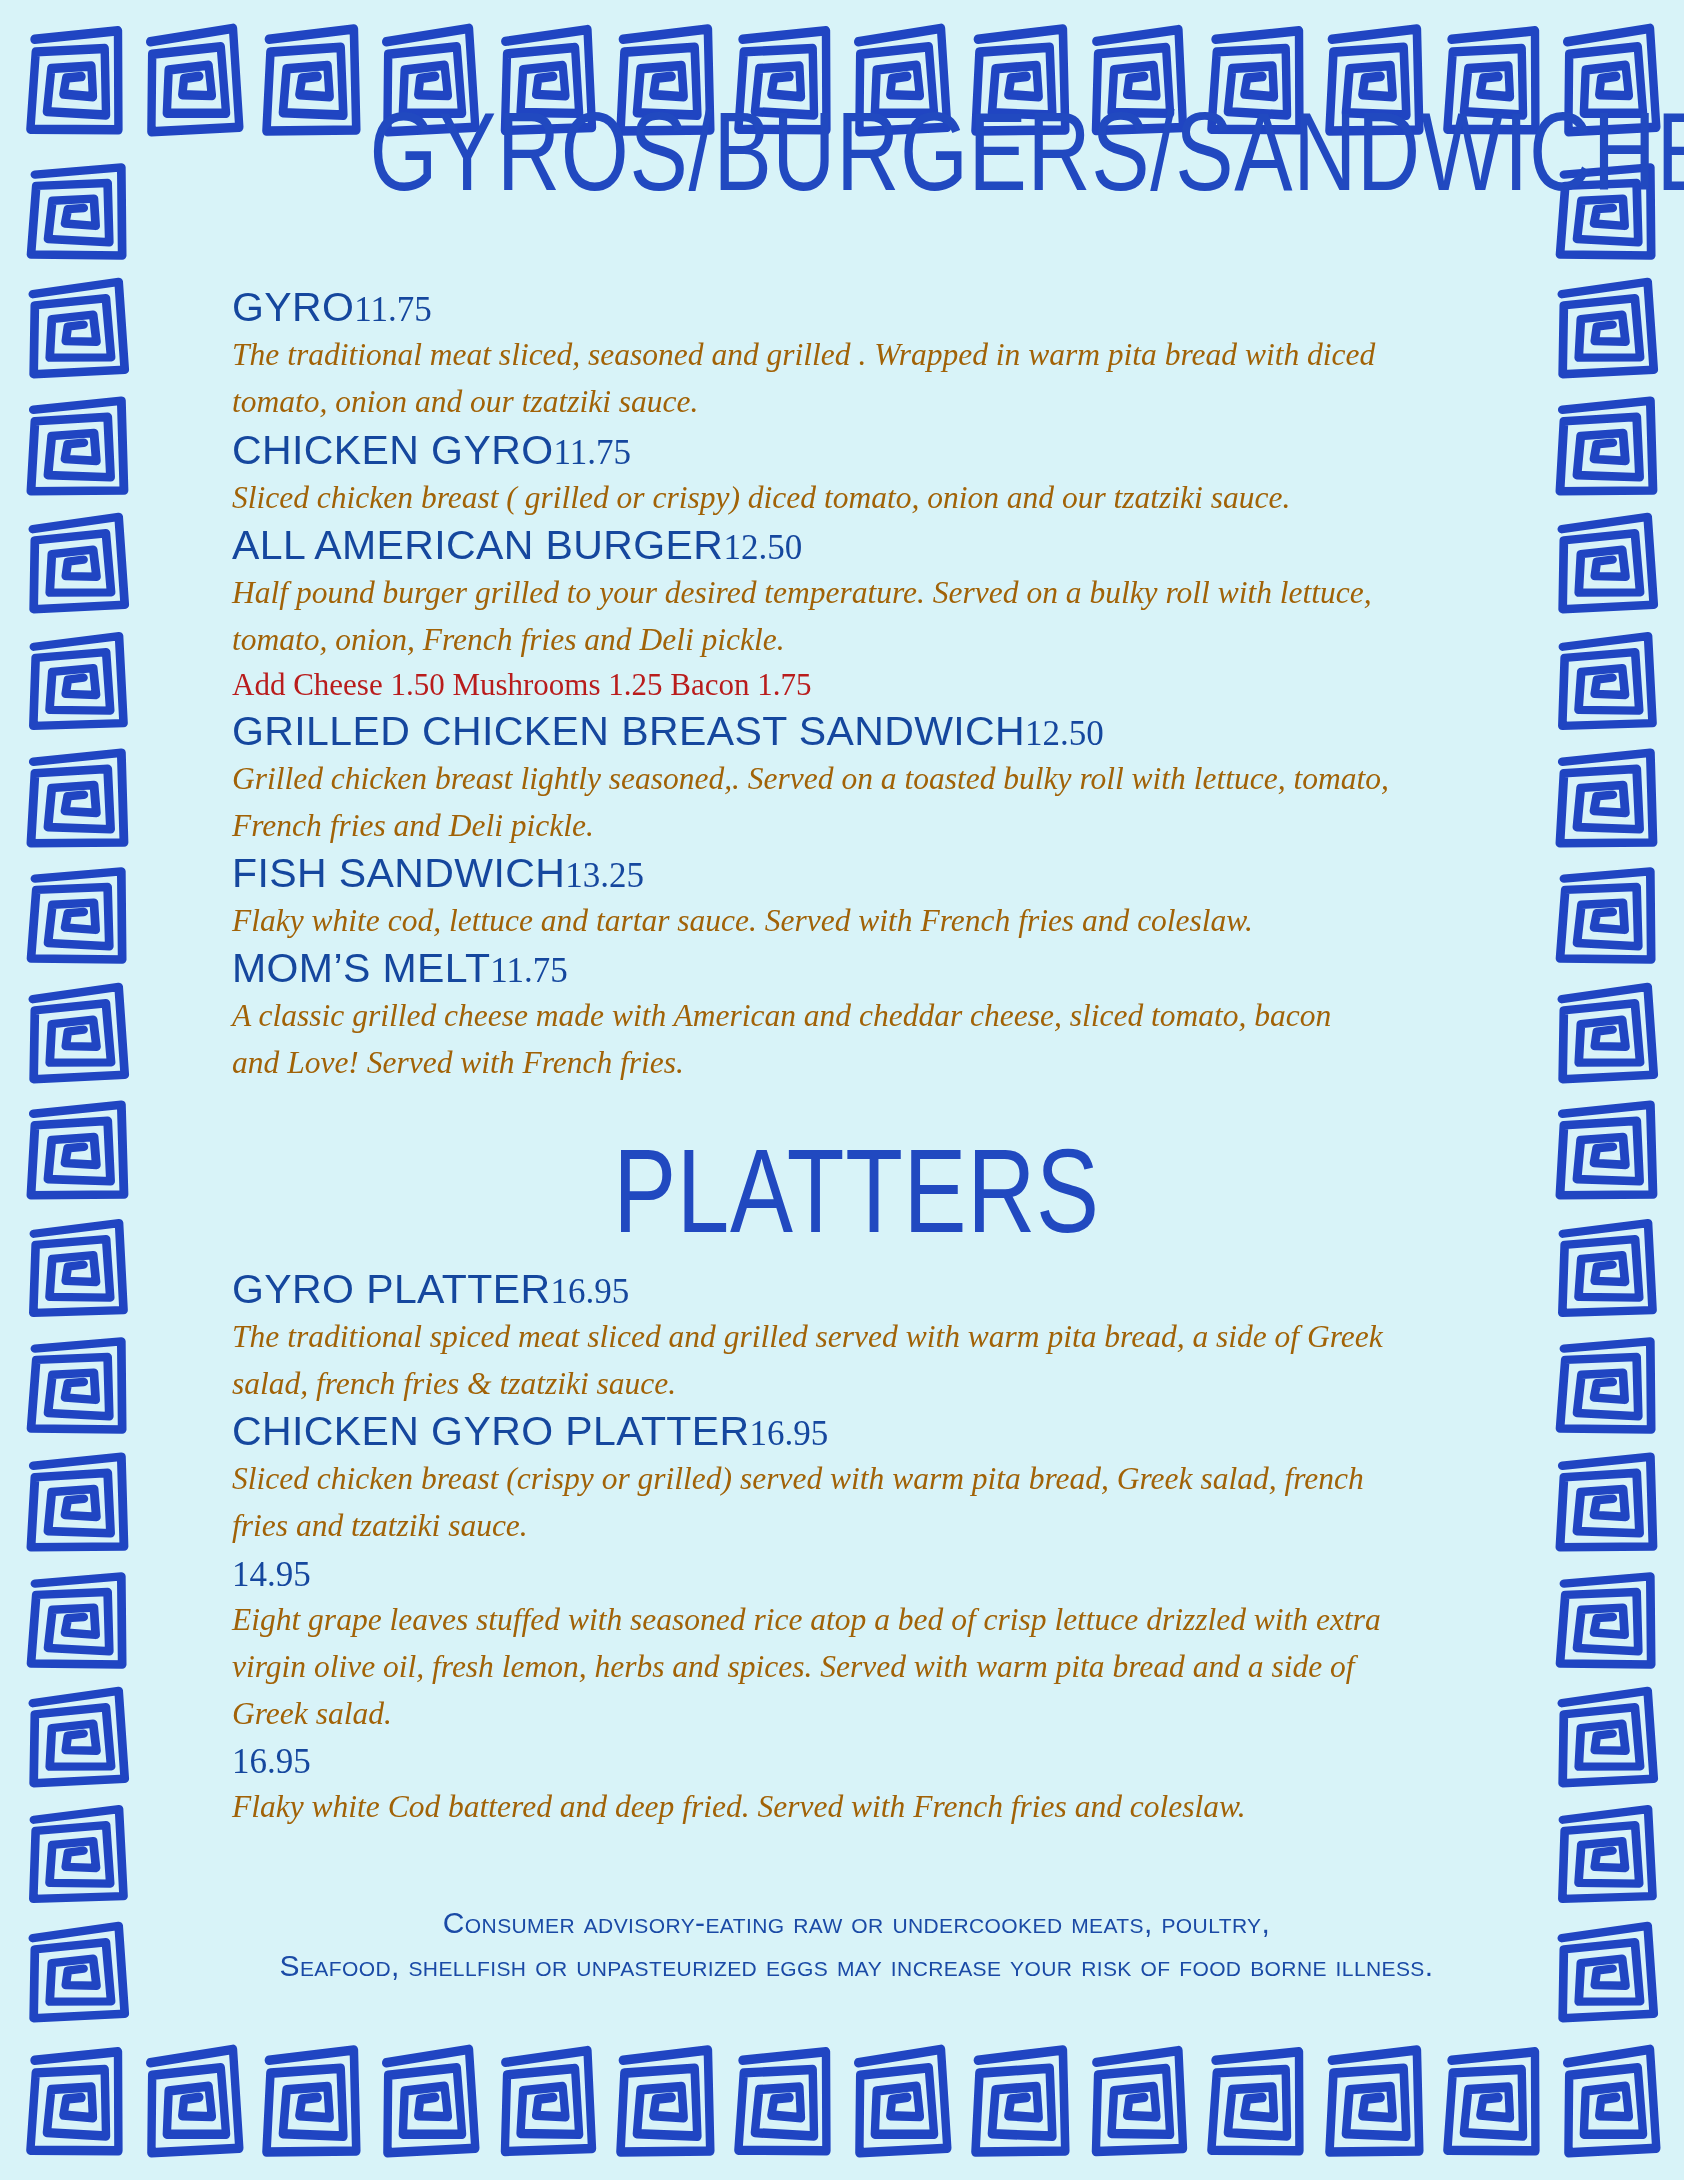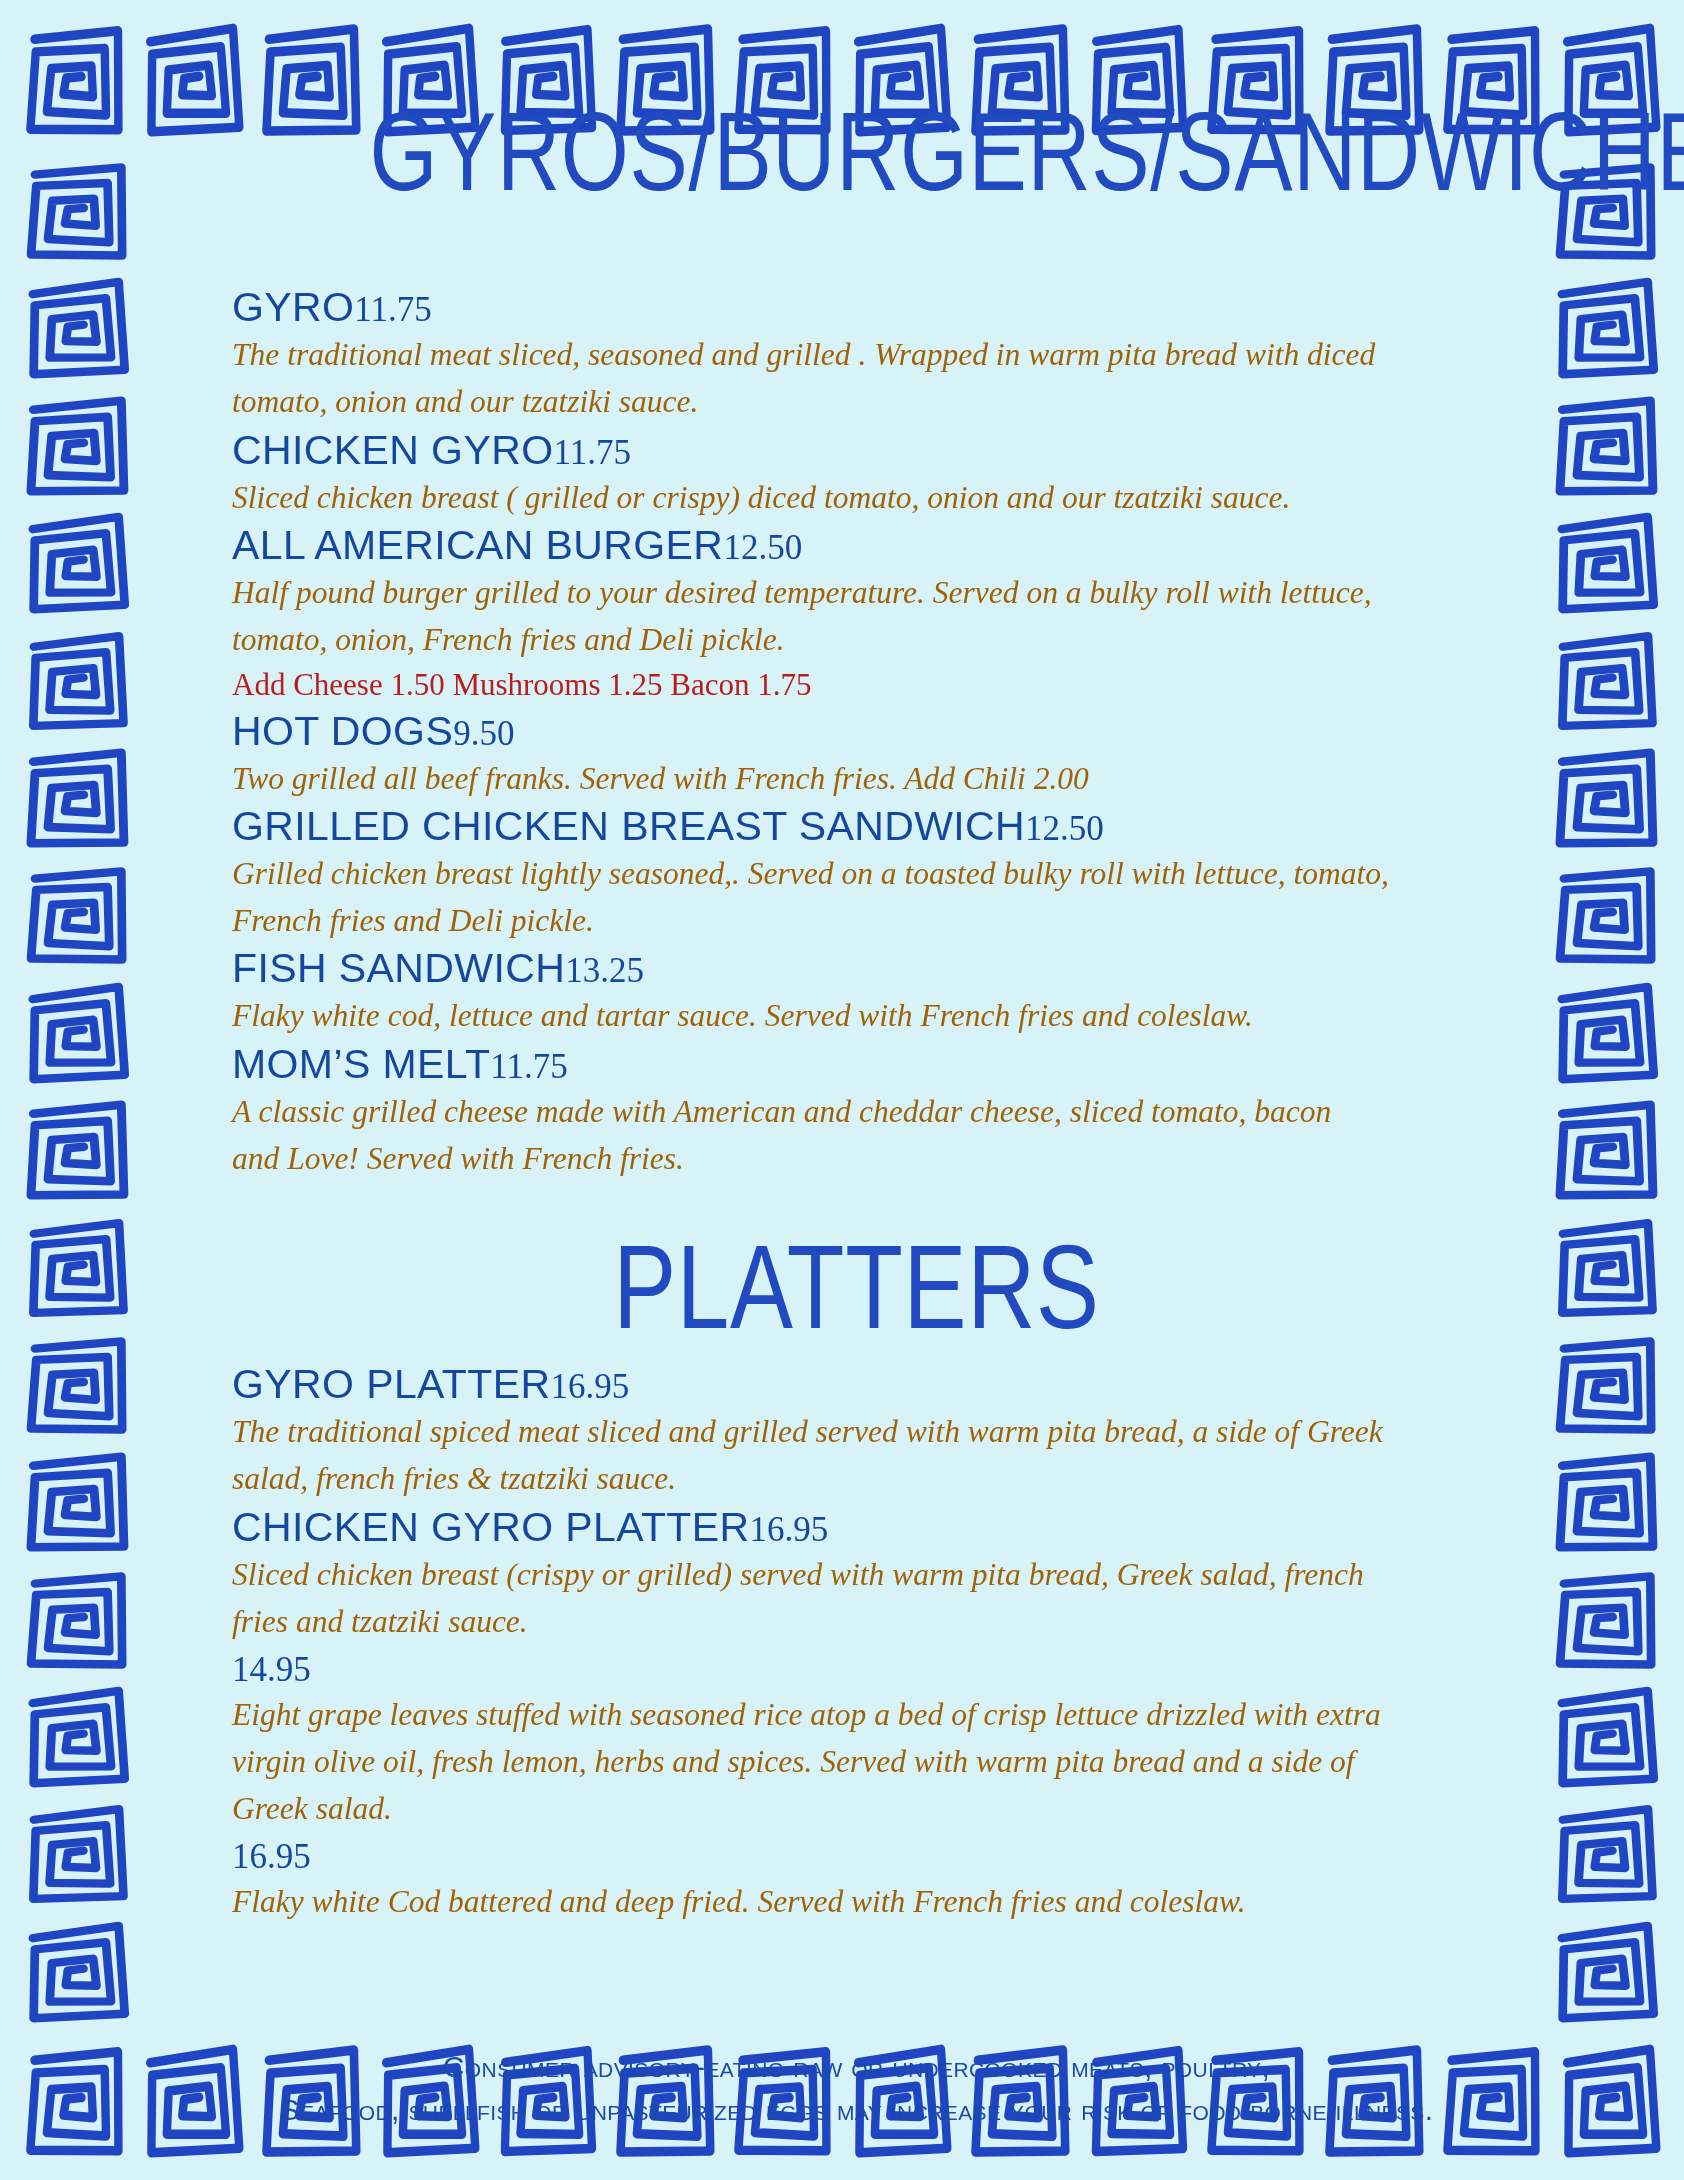--- a/index.html
+++ b/index.html
@@ -42,21 +42,21 @@
   .item{margin-bottom:3.4px;}
   .item-head{display:flex;justify-content:flex-start;align-items:baseline;line-height:43px;}
   .item-name{font-size:41px;font-weight:400;letter-spacing:0.4px;color:#15479e;}
   .item-price{font-family:"Liberation Serif", serif;font-size:35px;color:#15479e;}
   .item-desc{
     font-family:"Liberation Serif", serif;font-style:italic;
     font-size:31.5px;line-height:47px;white-space:pre-line;color:#a16207;
   }
   .item-addons{font-family:"Liberation Serif", serif;font-size:31px;line-height:43px;color:#b91c1c;}
   .advisory{
-    margin-top:120px;text-align:center;font-variant:small-caps;
+    margin-top:71px;text-align:center;font-variant:small-caps;
     font-size:30px;line-height:43px;letter-spacing:0.4px;color:#1a4aa6;
   }
 </style>
 </head>
 <body>
 
 <div class="border-strip h border-top">
     <span class="tile">
       <svg viewBox="0 0 140 140" preserveAspectRatio="none">
         <path d="M18 26 L122 14 L126 124 L16 126 L20 40 L106 34 L110 108 L36 106 L40 58 L90 54 L93 88 L56 86 L59 68 L78 66" fill="none" stroke="currentColor" stroke-width="10.5" stroke-linejoin="round" stroke-linecap="round"></path>
@@ -391,27 +391,20 @@
     <div class="item">
       <div class="item-head">
         <span class="item-name">ALL AMERICAN BURGER</span>
         <span class="item-price">12.50</span>
       </div>
       <div class="item-desc">Half pound burger grilled to your desired temperature. Served on a bulky roll with lettuce,
 tomato, onion, French fries and Deli pickle.</div>
       <div class="item-addons">Add Cheese 1.50 Mushrooms 1.25 Bacon 1.75</div>
     </div>
 
-    <div class="item">
-      <div class="item-head">
-        <span class="item-name">HOT DOGS</span>
-        <span class="item-price">9.50</span>
-      </div>
-      <div class="item-desc">Two grilled all beef franks. Served with French fries. Add Chili 2.00</div>
-    </div>
 
     <div class="item">
       <div class="item-head">
         <span class="item-name">GRILLED CHICKEN BREAST SANDWICH</span>
         <span class="item-price">12.50</span>
       </div>
       <div class="item-desc">Grilled chicken breast lightly seasoned,. Served on a toasted bulky roll with lettuce, tomato,
 French fries and Deli pickle.</div>
     </div>
 

